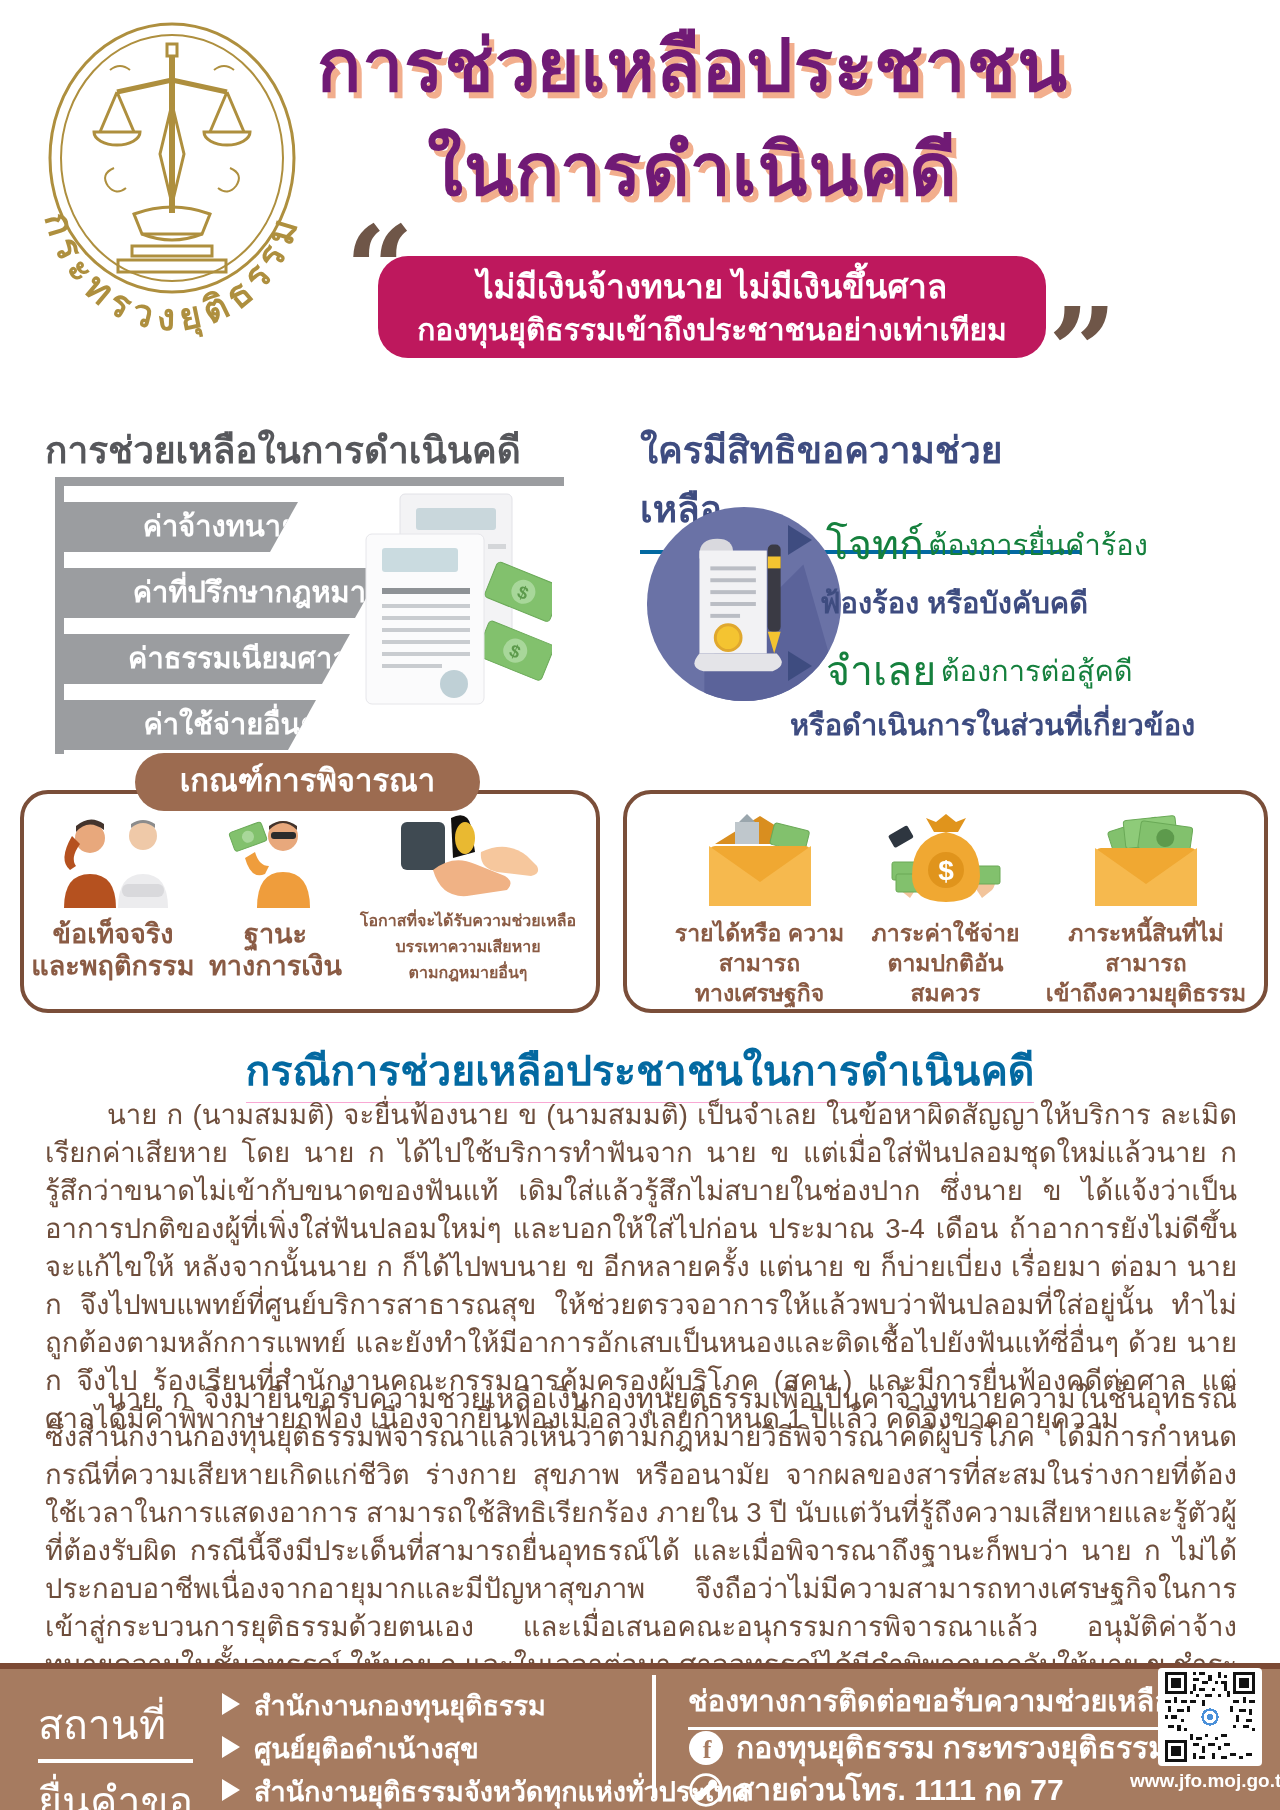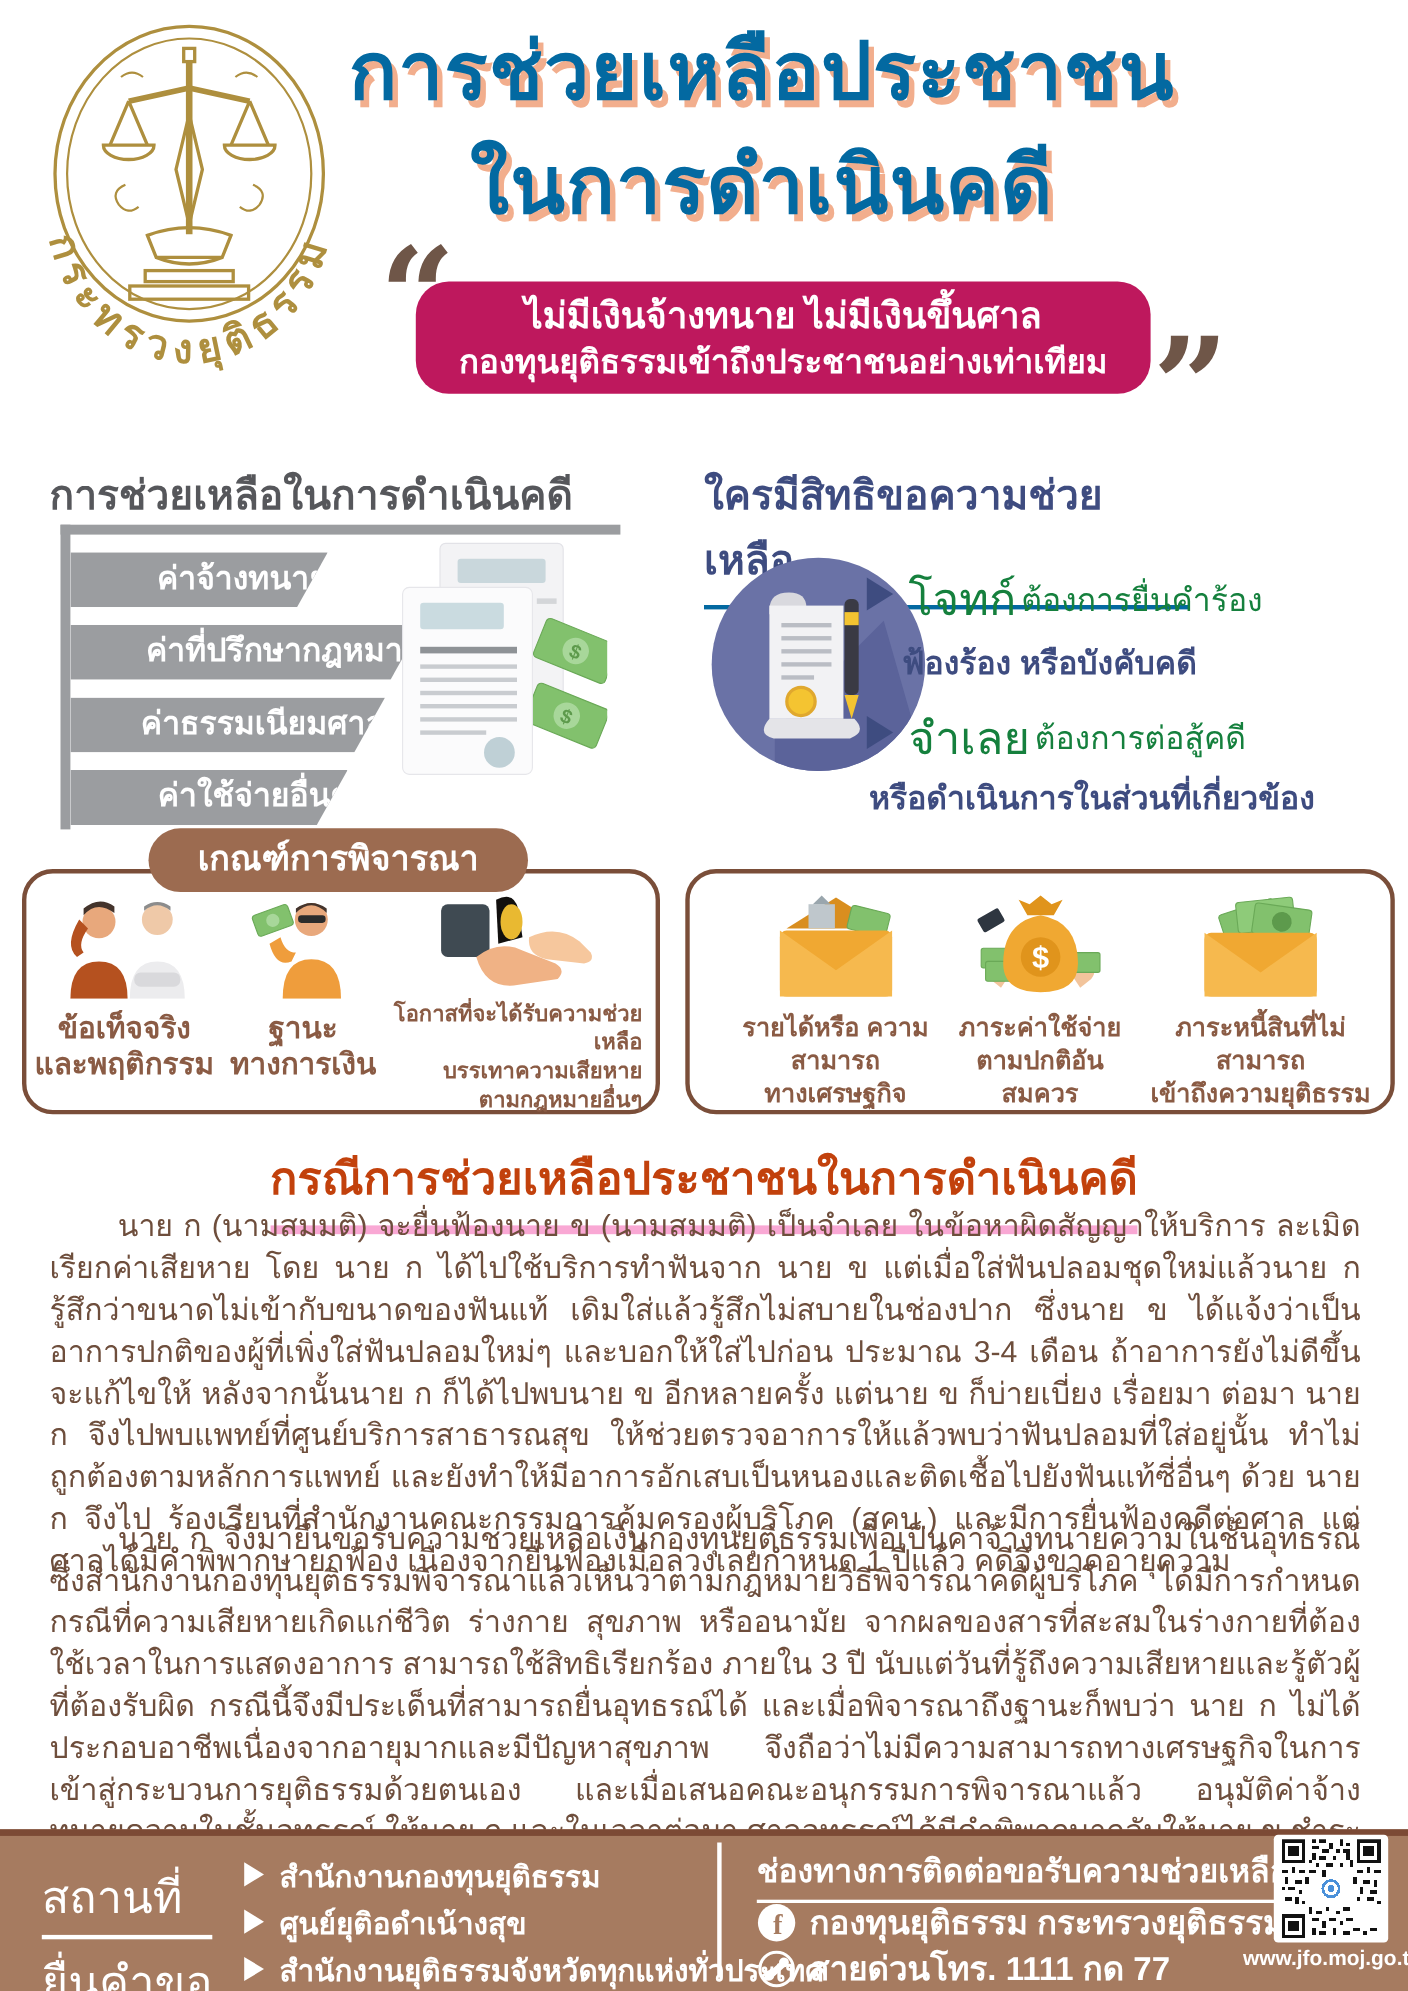--- a/index.html
+++ b/index.html
@@ -3,21 +3,21 @@
 <meta charset="utf-8">
 <style>
   html,body{margin:0;padding:0;background:#e9e9e9;}
   .page{position:relative;width:1280px;height:1810px;margin:0 auto;background:#ffffff;
         font-family:"Liberation Sans",sans-serif;overflow:hidden;}
   .abs{position:absolute;}
   .pre{white-space:pre-line;}
 
   
   .seal{left:22px;top:8px;width:300px;height:336px;}
-  .title{left:315px;top:14px;width:755px;text-align:center;color:#0369a1;font-weight:bold;}
+  .title{left:315px;top:14px;width:755px;text-align:center;color:#701a75;font-weight:bold;}
   .title .tl{font-size:73px;line-height:104px;text-shadow:5px 6px 0 #f2ae8d;letter-spacing:1px;}
   .quote{left:378px;top:256px;width:668px;height:102px;background:#be185d;border-radius:30px;
          color:#fff;text-align:center;font-weight:bold;}
   .quote .q1{font-size:33px;margin-top:8px;line-height:46px;}
   .quote .q2{font-size:30px;line-height:40px;}
   .qmark{color:#6f5648;font-family:"DejaVu Serif",serif;font-weight:bold;font-size:120px;line-height:60px;}
   .qopen{left:345px;top:240px;}
   .qclose{left:1048px;top:322px;}
 
   
@@ -40,21 +40,21 @@
 
   
   .cbox{border:4px solid #7a4e39;border-radius:28px;background:#fff;}
   .pill{background:#9c6b50;color:#fff;font-weight:bold;font-size:31px;text-align:center;
         border-radius:32px;height:58px;line-height:56px;}
   .citem{text-align:center;color:#8a5b44;font-weight:bold;}
   .citem .lab{margin-top:6px;}
 
   
   .case-h{left:0;top:1038px;width:1280px;text-align:center;}
-  .case-h span{font-size:41px;font-weight:bold;color:#c2410c;border-bottom:8px solid #f9a8d4;padding-bottom:20px;}
+  .case-h span{font-size:41px;font-weight:bold;color:#0369a1;border-bottom:1px solid #f9a8d4;padding-bottom:8px;}
   .para{left:45px;width:1192px;color:#6e4e3c;font-size:27.5px;line-height:38px;
         text-align:justify;text-indent:62px;}
 
   
   .footer{left:0;top:1663px;width:1280px;height:147px;background:#a67b60;border-top:6px solid #7c4a35;}
   .fo-title{color:#fff;font-weight:normal;font-size:41px;border-bottom:4px solid #fff;padding-bottom:2px;}
   .fbul{color:#fff;font-weight:bold;font-size:27px;}
   .wtri{display:inline-block;width:0;height:0;border-left:18px solid #fff;
         border-top:11px solid transparent;border-bottom:11px solid transparent;margin-right:14px;}
   .fdiv{left:652px;top:1675px;width:4px;height:122px;background:#fff;}
@@ -227,21 +227,21 @@
   </div>
 
   <div class="abs citem" style="left:352px;top:812px;width:232px;">
     <svg width="150" height="86" viewBox="0 0 150 86">
       <rect x="8" y="10" width="44" height="48" rx="6" fill="#3f4a52"></rect>
       <path d="M58 6 q16 -8 20 8 l4 26 l-22 6 Z" fill="#12100e"></path>
       <ellipse cx="72" cy="26" rx="10" ry="16" fill="#e9b931"></ellipse>
       <path d="M40 58 q20 -16 42 -6 l30 12 q10 6 2 14 l-40 6 q-26 2 -34 -26 Z" fill="#f0b285"></path>
       <path d="M88 40 q26 -12 46 4 l10 10 q4 8 -6 10 l-34 -4 q-18 -4 -16 -20 Z" fill="#f6c79d"></path>
     </svg>
-    <div class="lab pre" style="font-size:20px;line-height:26px;text-align:right;">โอกาสที่จะได้รับความช่วยเหลือ
+    <div class="lab pre" style="font-size:16px;line-height:26px;">โอกาสที่จะได้รับความช่วยเหลือ
 บรรเทาความเสียหาย
 ตามกฎหมายอื่นๆ</div>
   </div>
 
   <div class="abs cbox" style="left:623px;top:790px;width:637px;height:215px;"></div>
 
   <div class="abs citem" style="left:652px;top:810px;width:215px;">
     <svg width="130" height="98" viewBox="0 0 130 98">
       <path d="M20 34 L65 6 L110 34 Z" fill="#d98e1f"></path>
       <rect x="40" y="12" width="24" height="22" fill="#bfc7cc"></rect>

